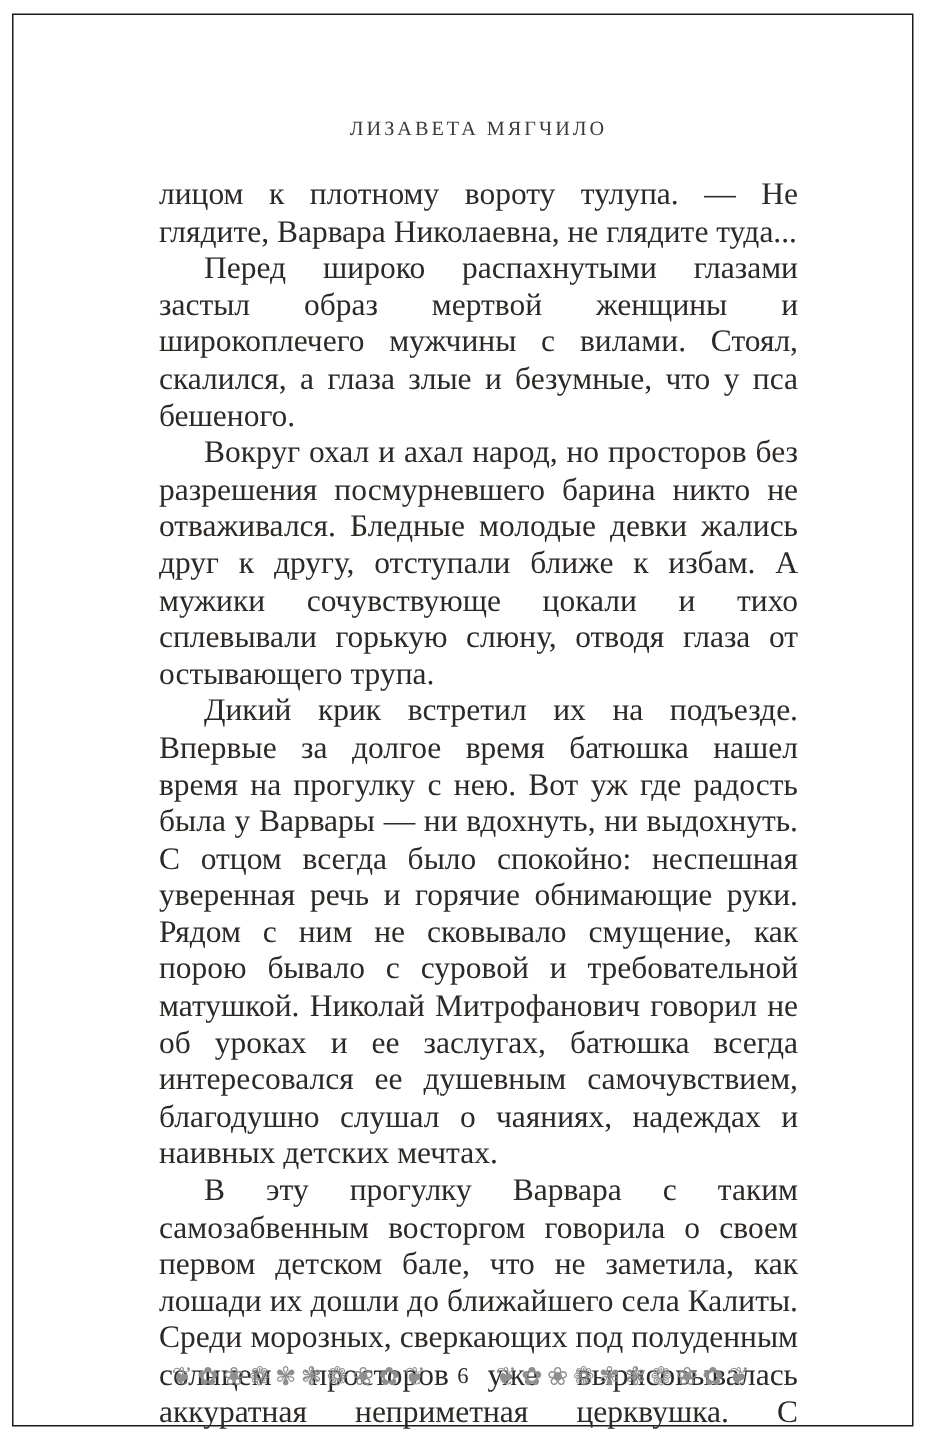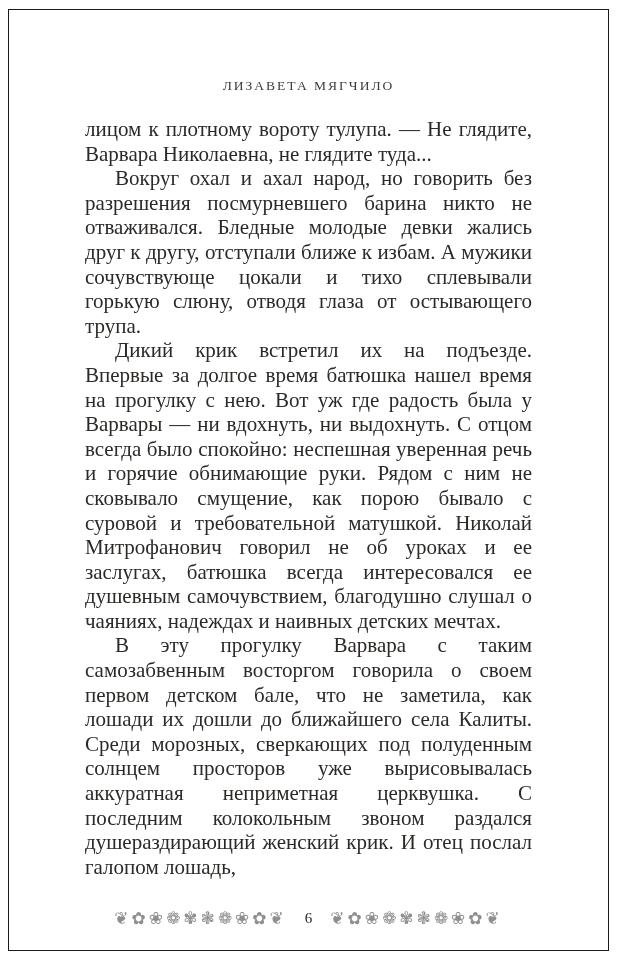--- a/index.html
+++ b/index.html
@@ -17,20 +17,21 @@
     overflow: hidden;
   }
   .frame {
     position: absolute;
     top: 9px;
     left: 8px;
     right: 8px;
     bottom: 10px;
     border: 1.6px solid #1b1b1b;
     box-sizing: border-box;
+    padding-left: 21px;
   }
   .running-header {
     margin-top: 68px;
     text-align: center;
     font-size: 13.5px;
     letter-spacing: 2px;
     color: #3b3b3b;
     font-weight: 400;
   }
   .text-block {
@@ -77,21 +78,22 @@
 </head>
 <body>
 
 <div class="page">
   <div class="frame">
 
     <div class="running-header">ЛИЗАВЕТА МЯГЧИЛО</div>
 
     <main class="text-block">
       <p>лицом к плотному вороту тулупа. — Не глядите, Варвара Николаевна, не глядите туда...</p>
-      <p>Вокруг охал и ахал народ, но говорить без разрешения посмурневшего барина никто не отваживался. Бледные молодые девки жались друг к другу, отступали ближе к избам. А мужики сочувствующе цокали и тихо сплевывали горькую слюну, отводя глаза от остывающего трупа.</p>
+      <p>Перед широко распахнутыми глазами застыл образ мертвой женщины и широкоплечего мужчины с вилами. Стоял, скалился, а глаза злые и безумные, что у пса бешеного.</p>
+      <p>Вокруг охал и ахал народ, но просторов без разрешения посмурневшего барина никто не отваживался. Бледные молодые девки жались друг к другу, отступали ближе к избам. А мужики сочувствующе цокали и тихо сплевывали горькую слюну, отводя глаза от остывающего трупа.</p>
       <p>Дикий крик встретил их на подъезде. Впервые за долгое время батюшка нашел время на прогулку с нею. Вот уж где радость была у Варвары — ни вдохнуть, ни выдохнуть. С отцом всегда было спокойно: неспешная уверенная речь и горячие обнимающие руки. Рядом с ним не сковывало смущение, как порою бывало с суровой и требовательной матушкой. Николай Митрофанович говорил не об уроках и ее заслугах, батюшка всегда интересовался ее душевным самочувствием, благодушно слушал о чаяниях, надеждах и наивных детских мечтах.</p>
       <p>В эту прогулку Варвара с таким самозабвенным восторгом говорила о своем первом детском бале, что не заметила, как лошади их дошли до ближайшего села Калиты. Среди морозных, сверкающих под полуденным солнцем просторов уже вырисовывалась аккуратная неприметная церквушка. С последним колокольным звоном раздался душераздирающий женский крик. И отец послал галопом лошадь,</p>
     </main>
 
     <footer class="page-footer">
       <span class="ornament">❦✿❀❁✾❃❁❀✿❦</span>
       <span class="page-number">6</span>
       <span class="ornament">❦✿❀❁✾❃❁❀✿❦</span>
     </footer>
 

